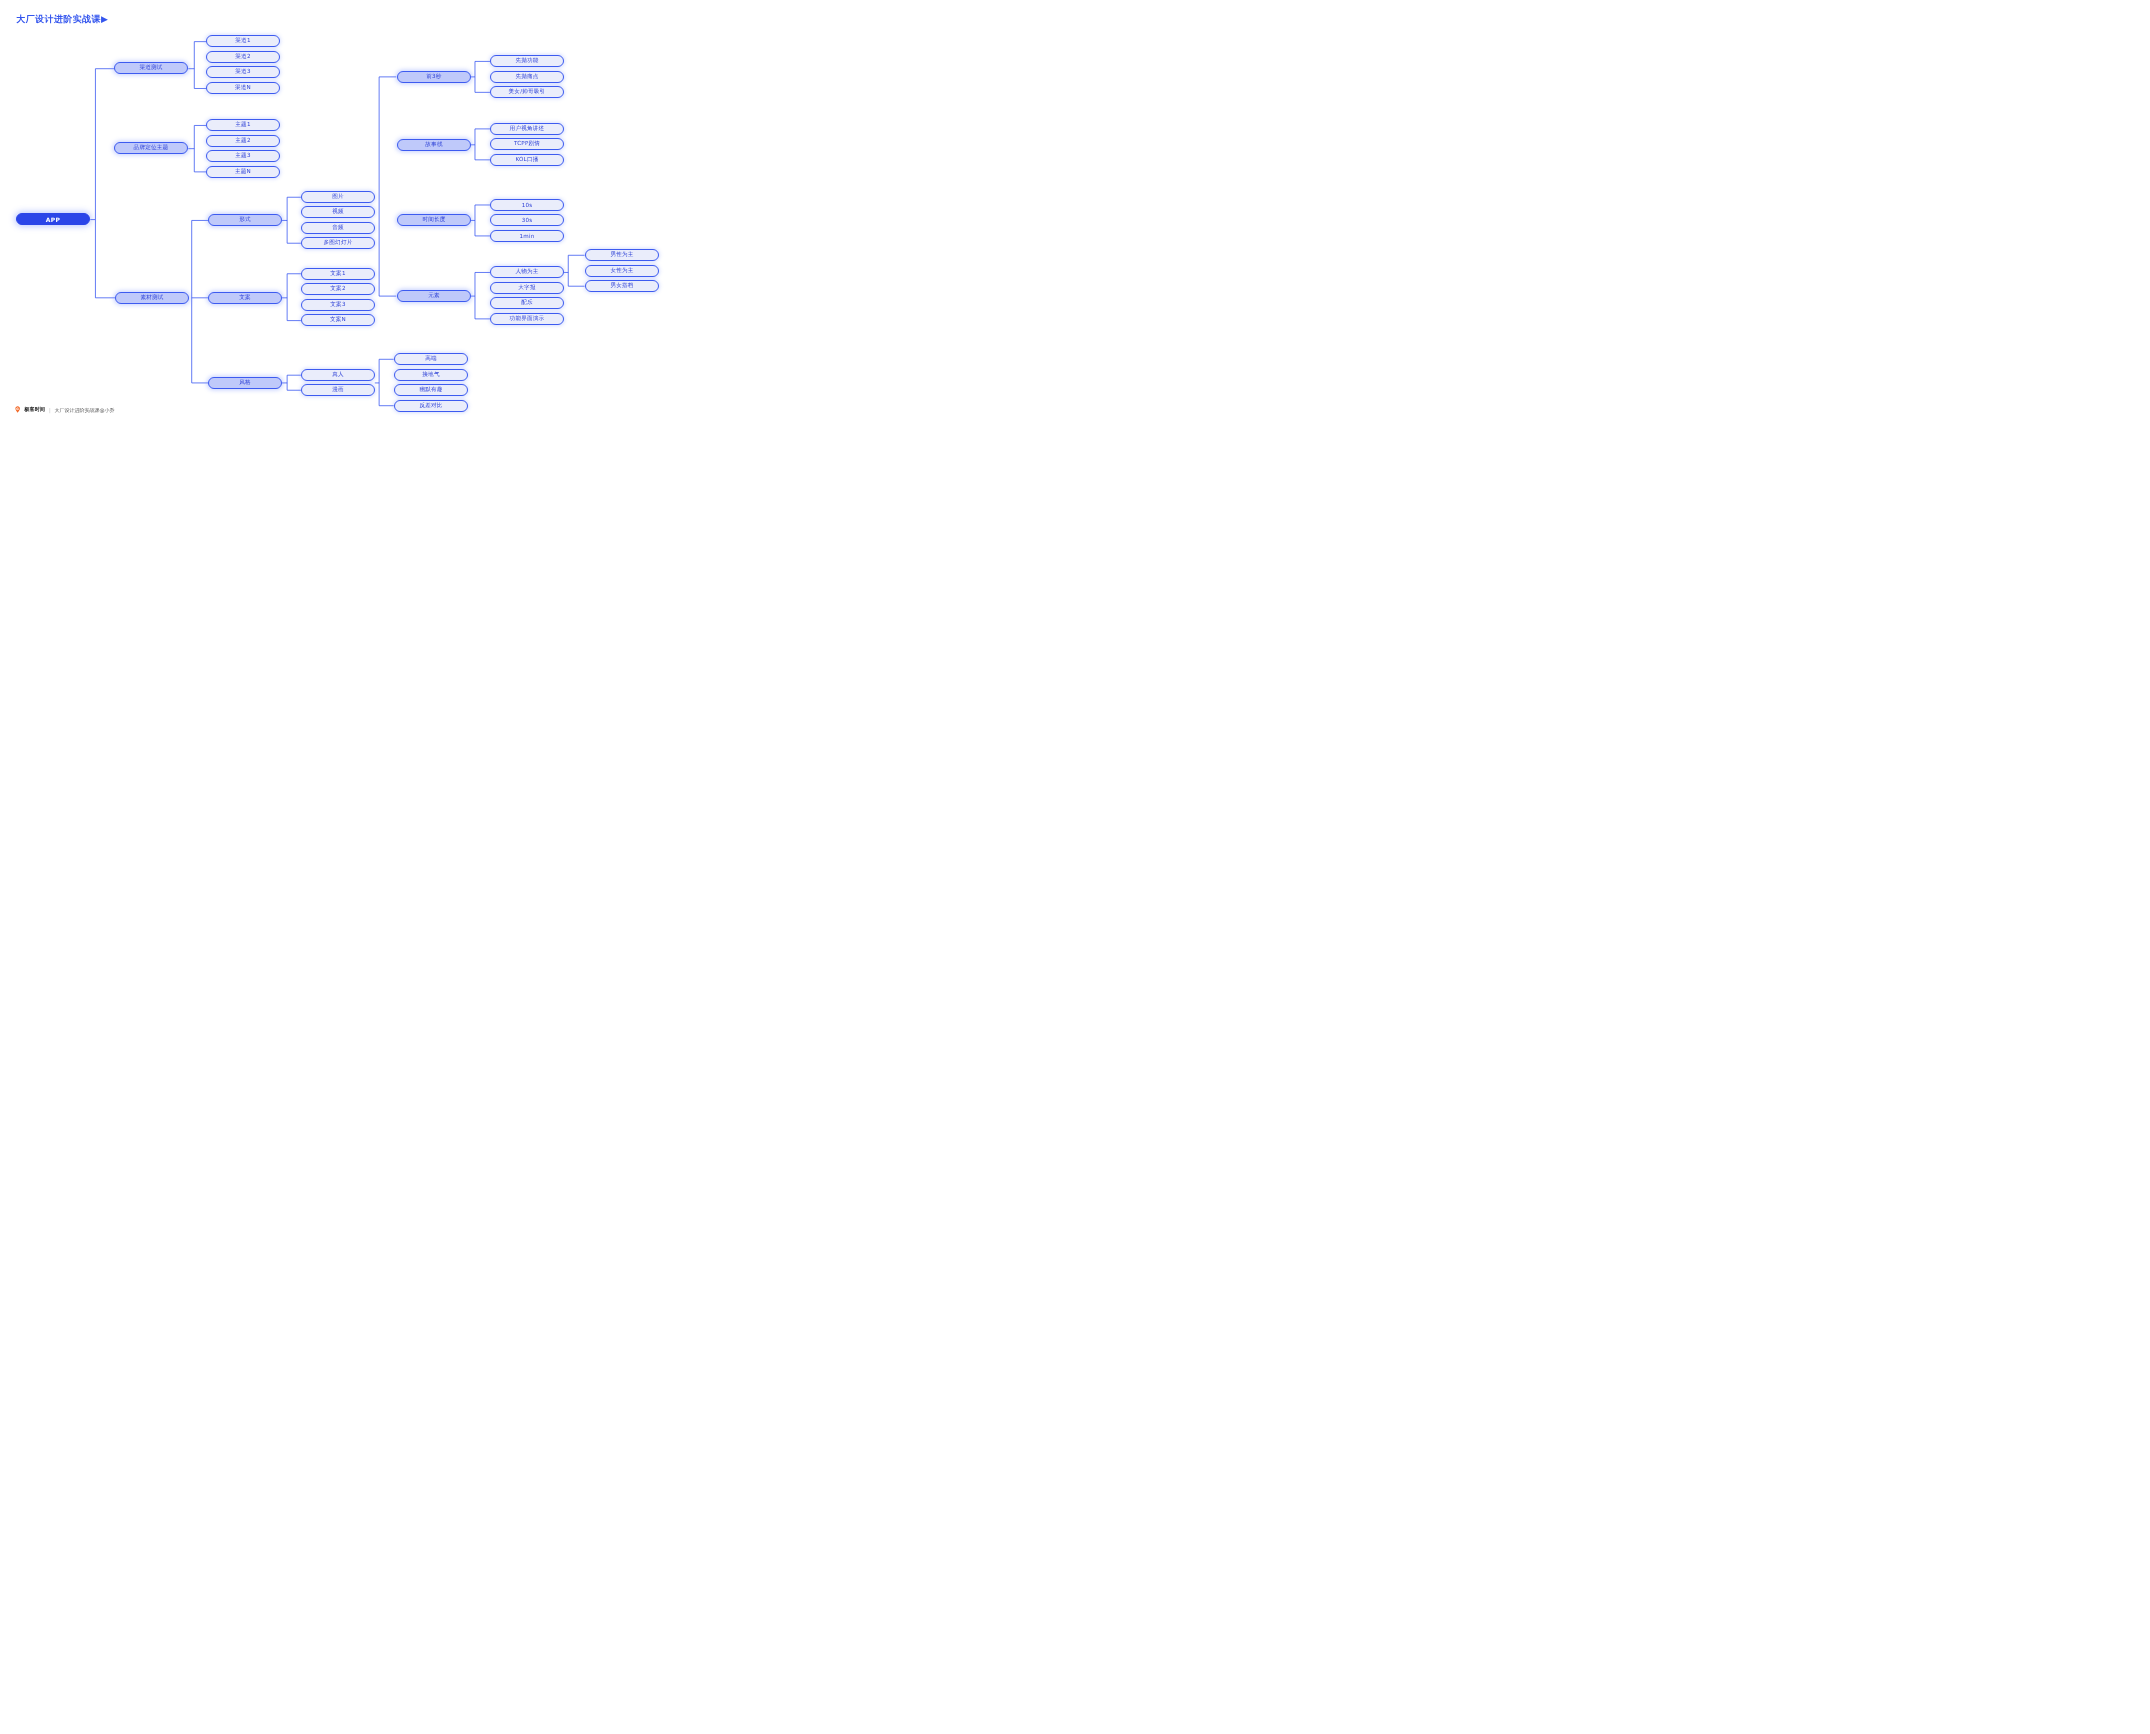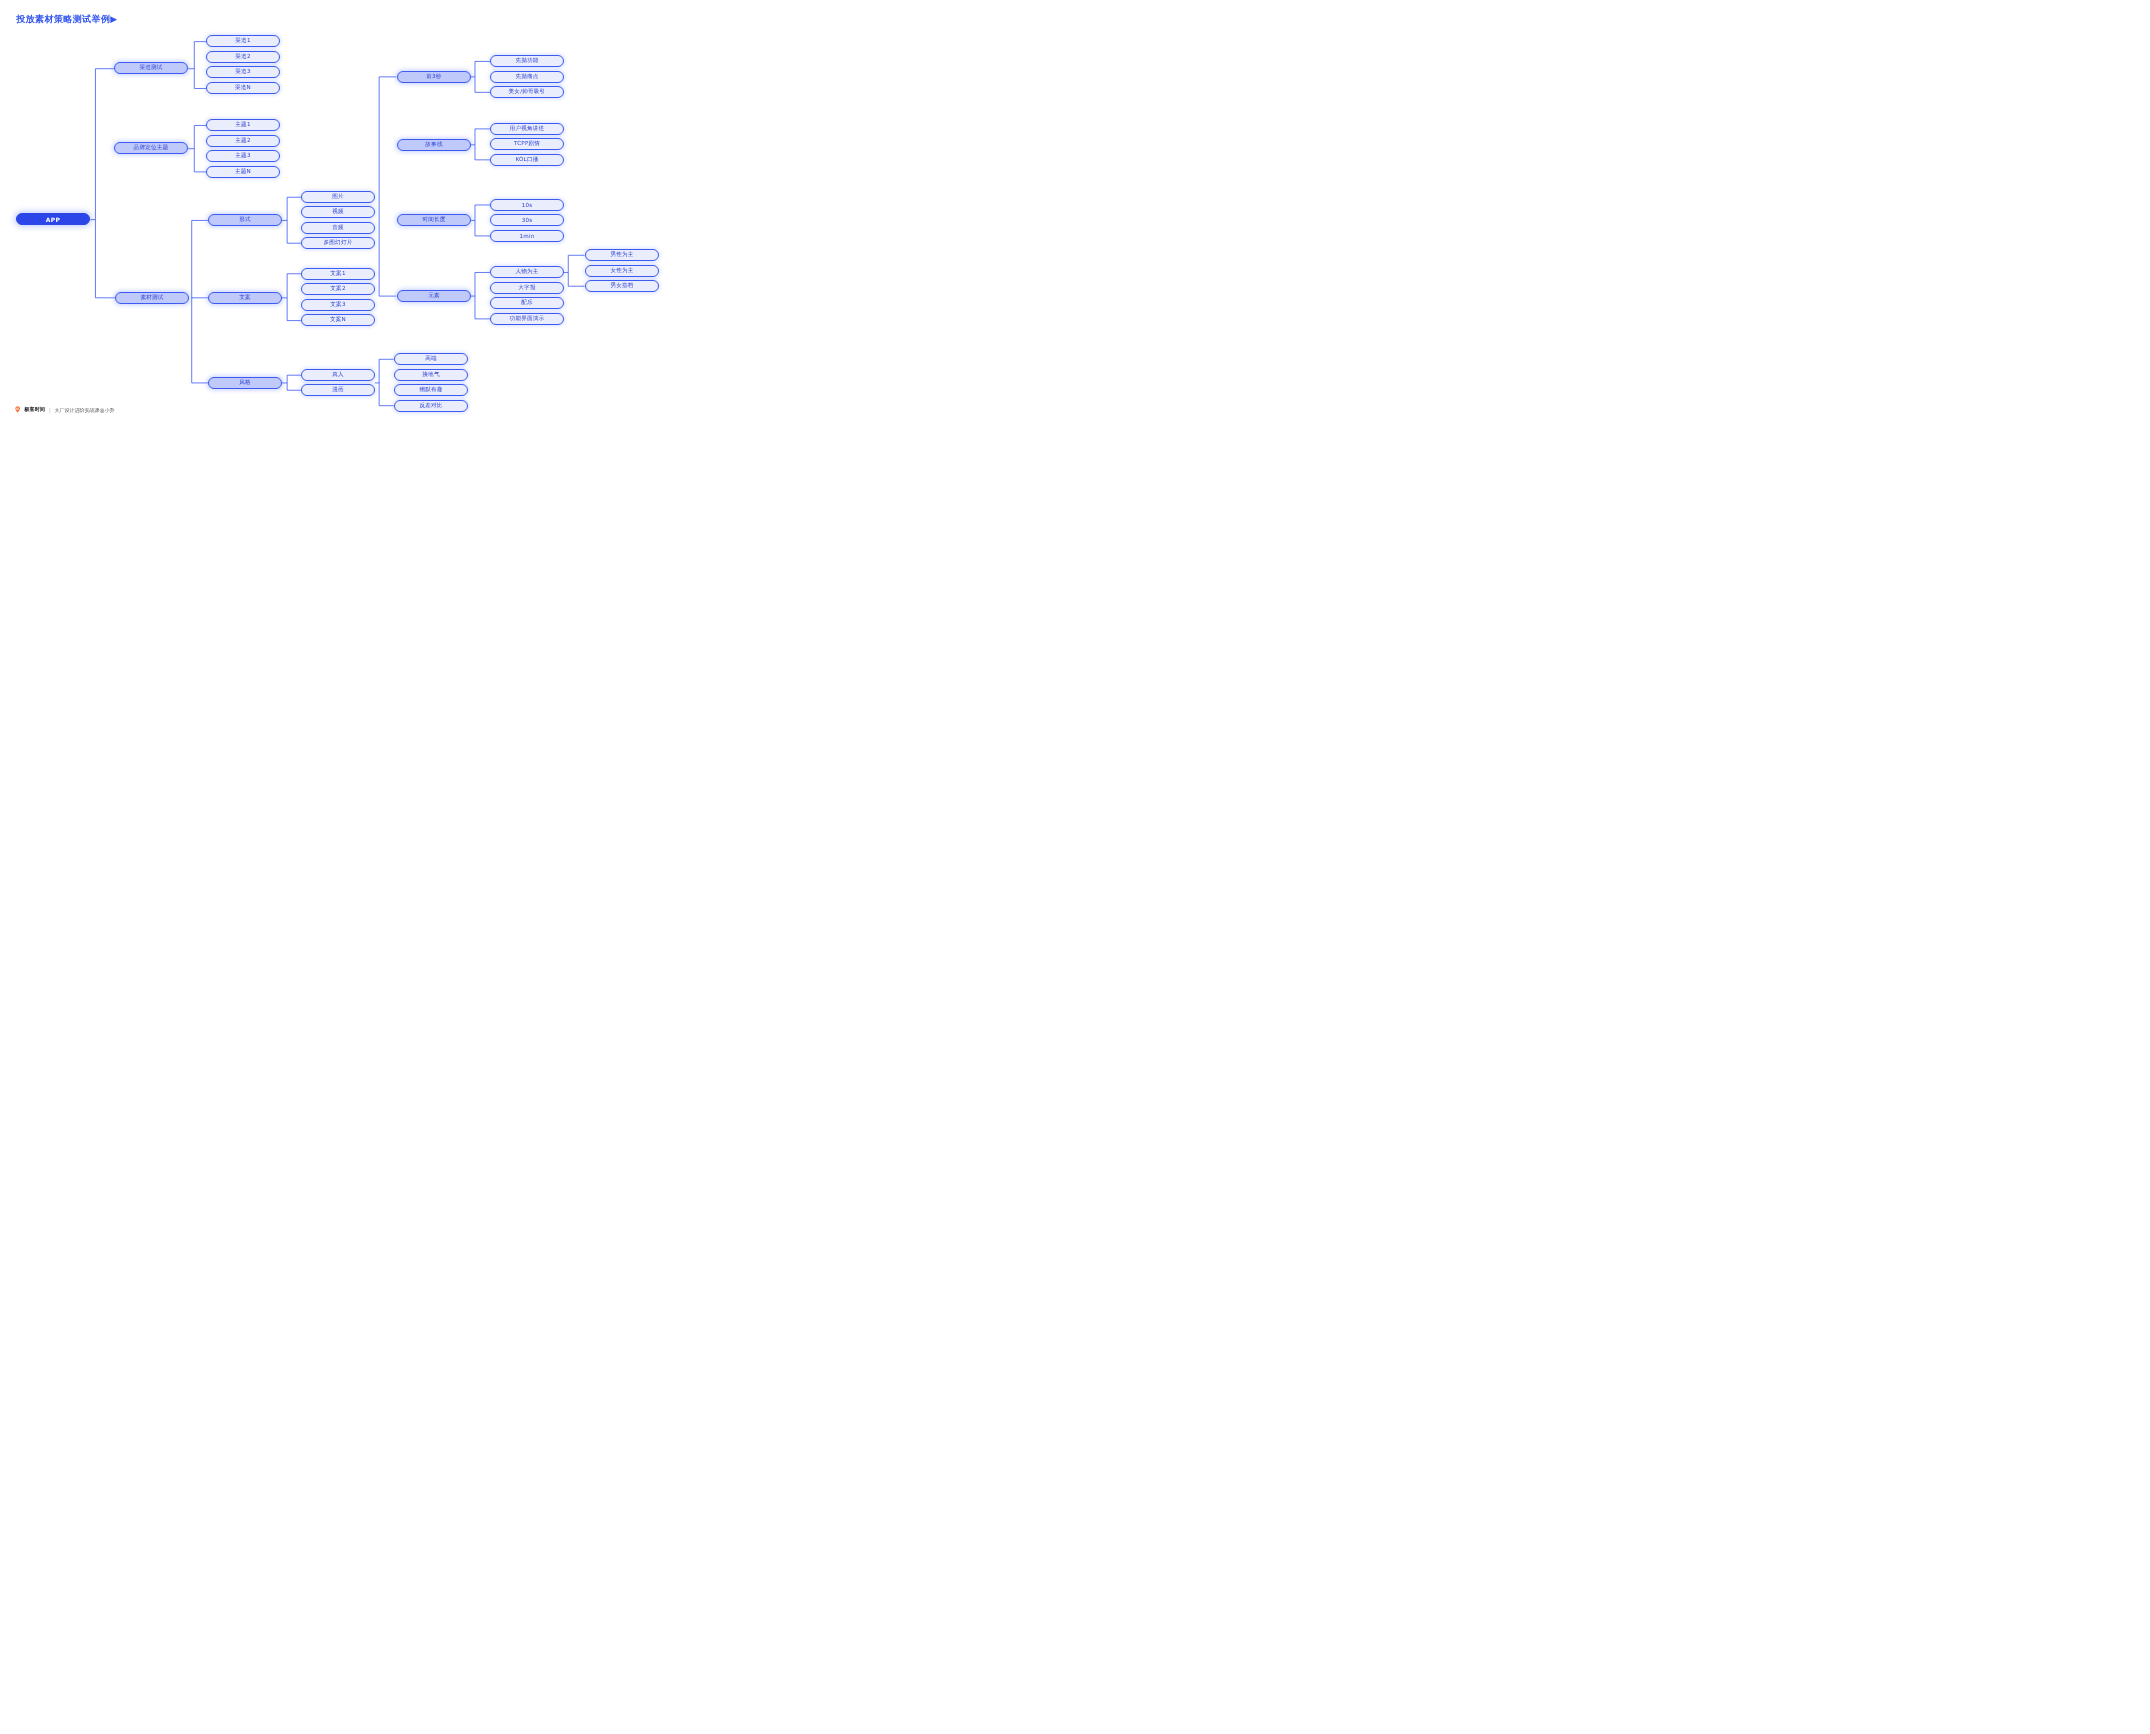--- a/index.html
+++ b/index.html
@@ -63,21 +63,21 @@
   #footer .logo-pin svg{display:block;}
   #footer .brand{color:#262626;font-weight:bold;font-size:5.2px;}
   #footer .sep{color:#bdbdbd;margin:0 0.9px;font-size:5.2px;}
   #footer .course{color:#555;font-size:5px;}
 </style>
 </head>
 <body>
 
 <div id="canvas">
 
-  <div id="page-title">投放素材策略测试举例▶</div>
+  <div id="page-title">大厂设计进阶实战课▶</div>
 
   <svg id="links" viewBox="0 0 1568 987">
 
     <path d="M210 510 H222 V159 H266"></path>
     <path d="M222 510 V692 H268"></path>
 
     <path d="M438 159 H452"></path>
     <path d="M452 96 V205"></path>
     <path d="M452 96 H480"></path>
     <path d="M452 205 H480"></path>

